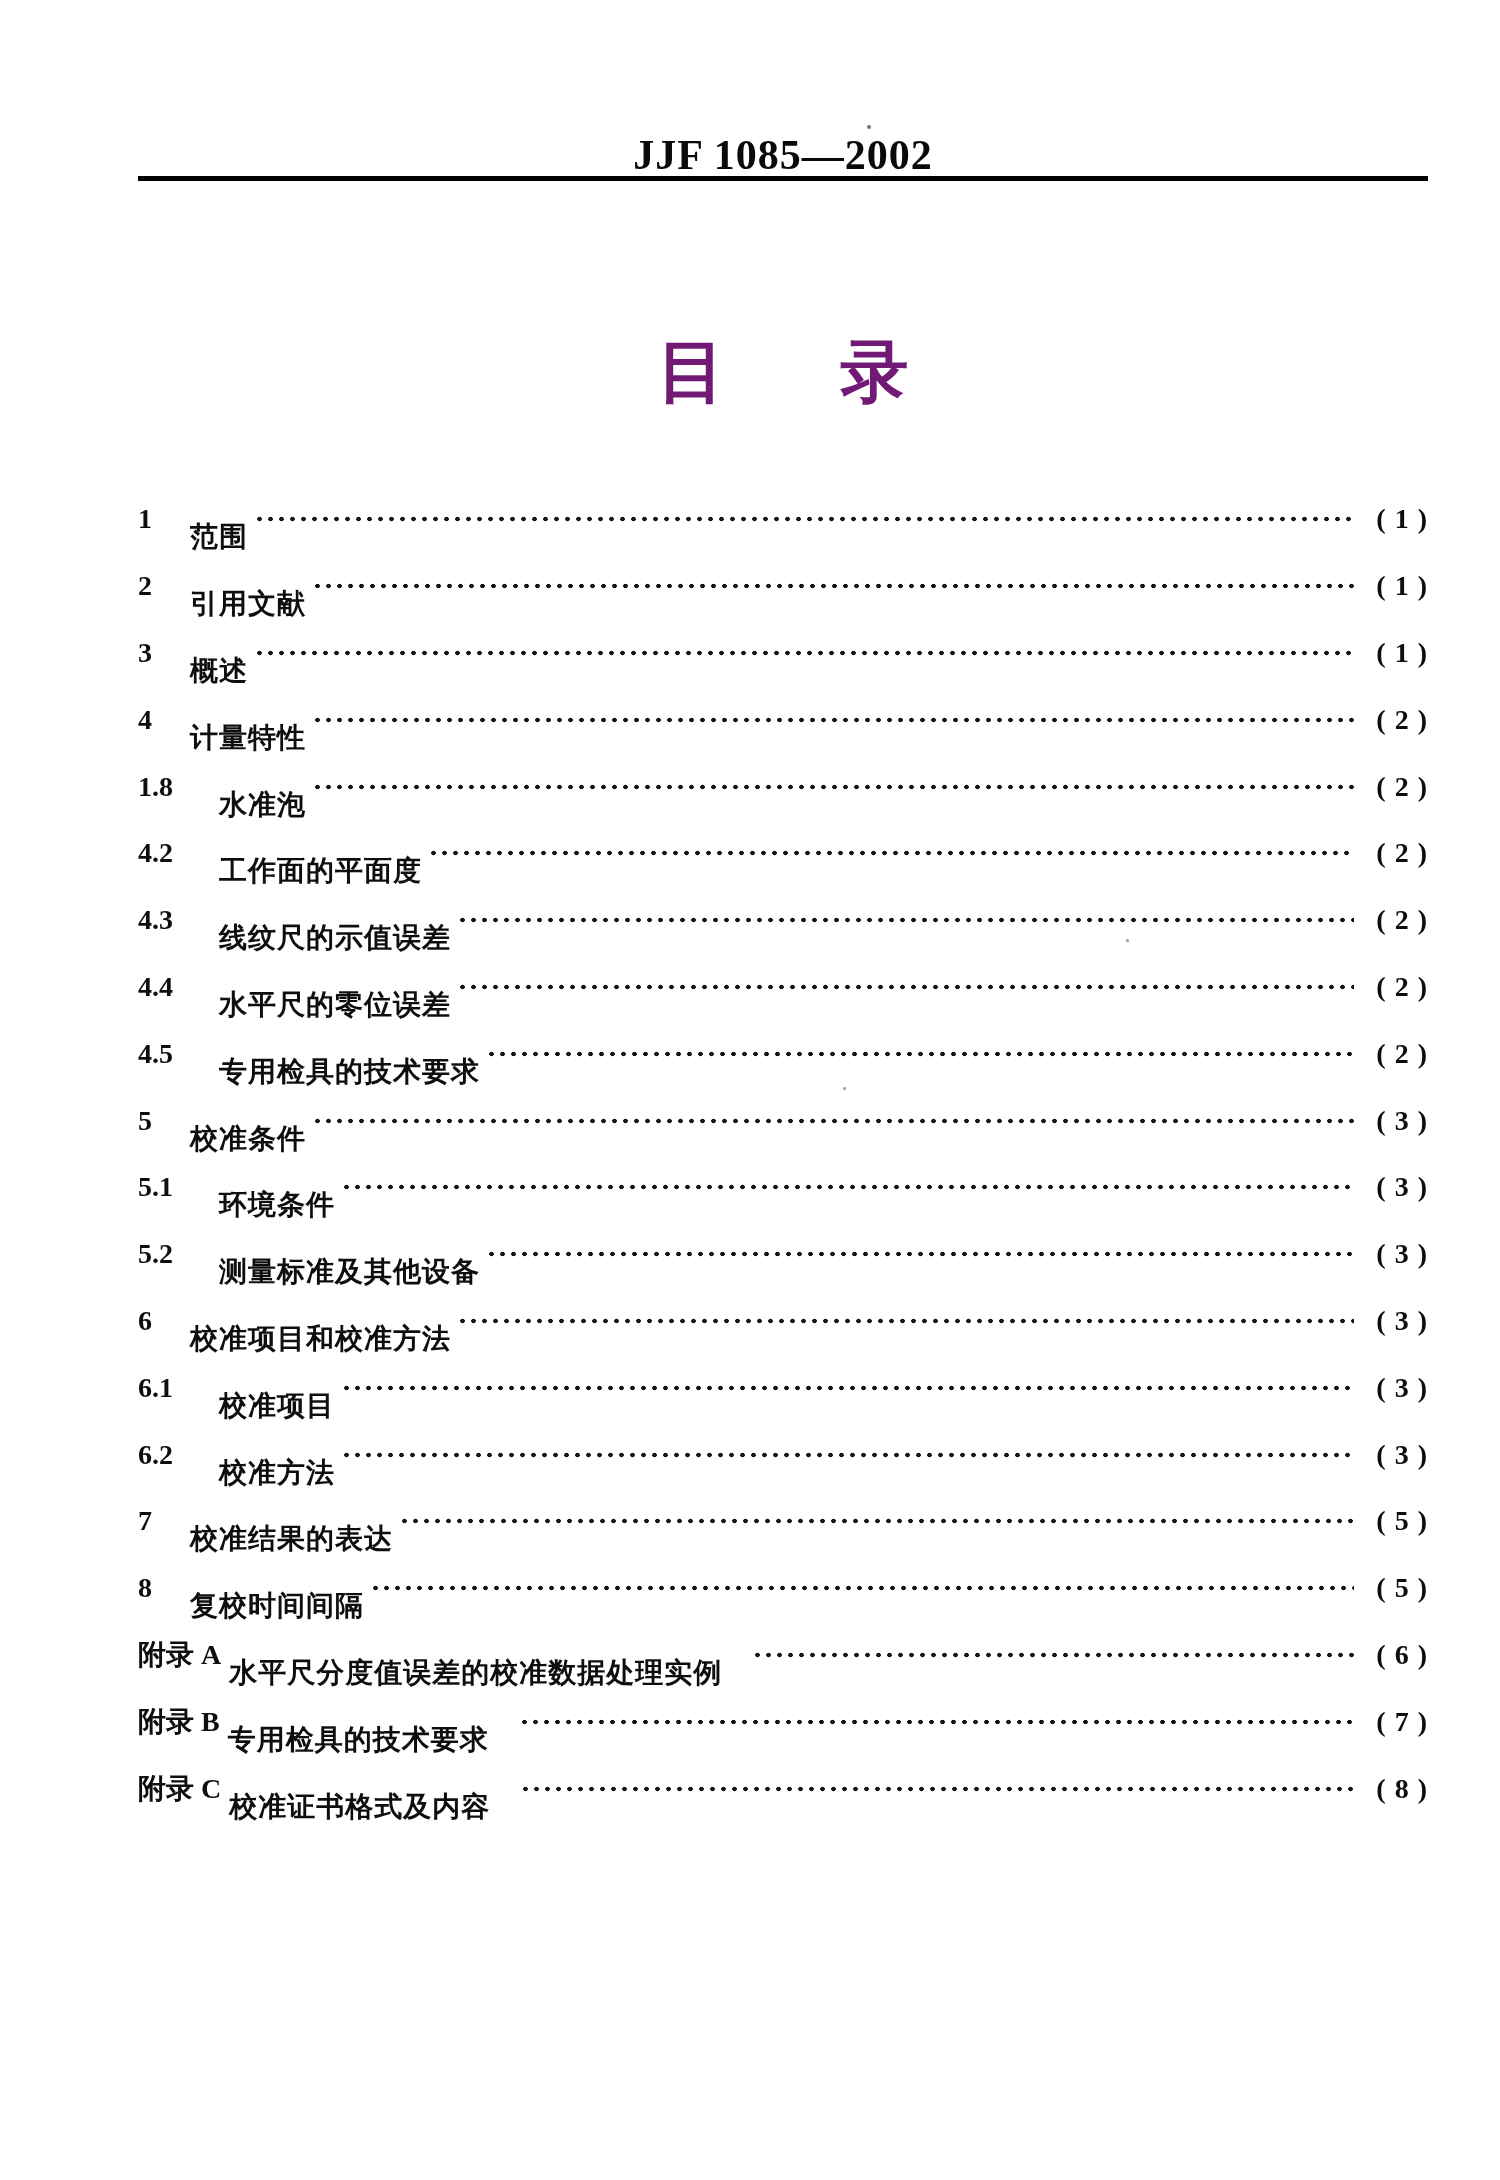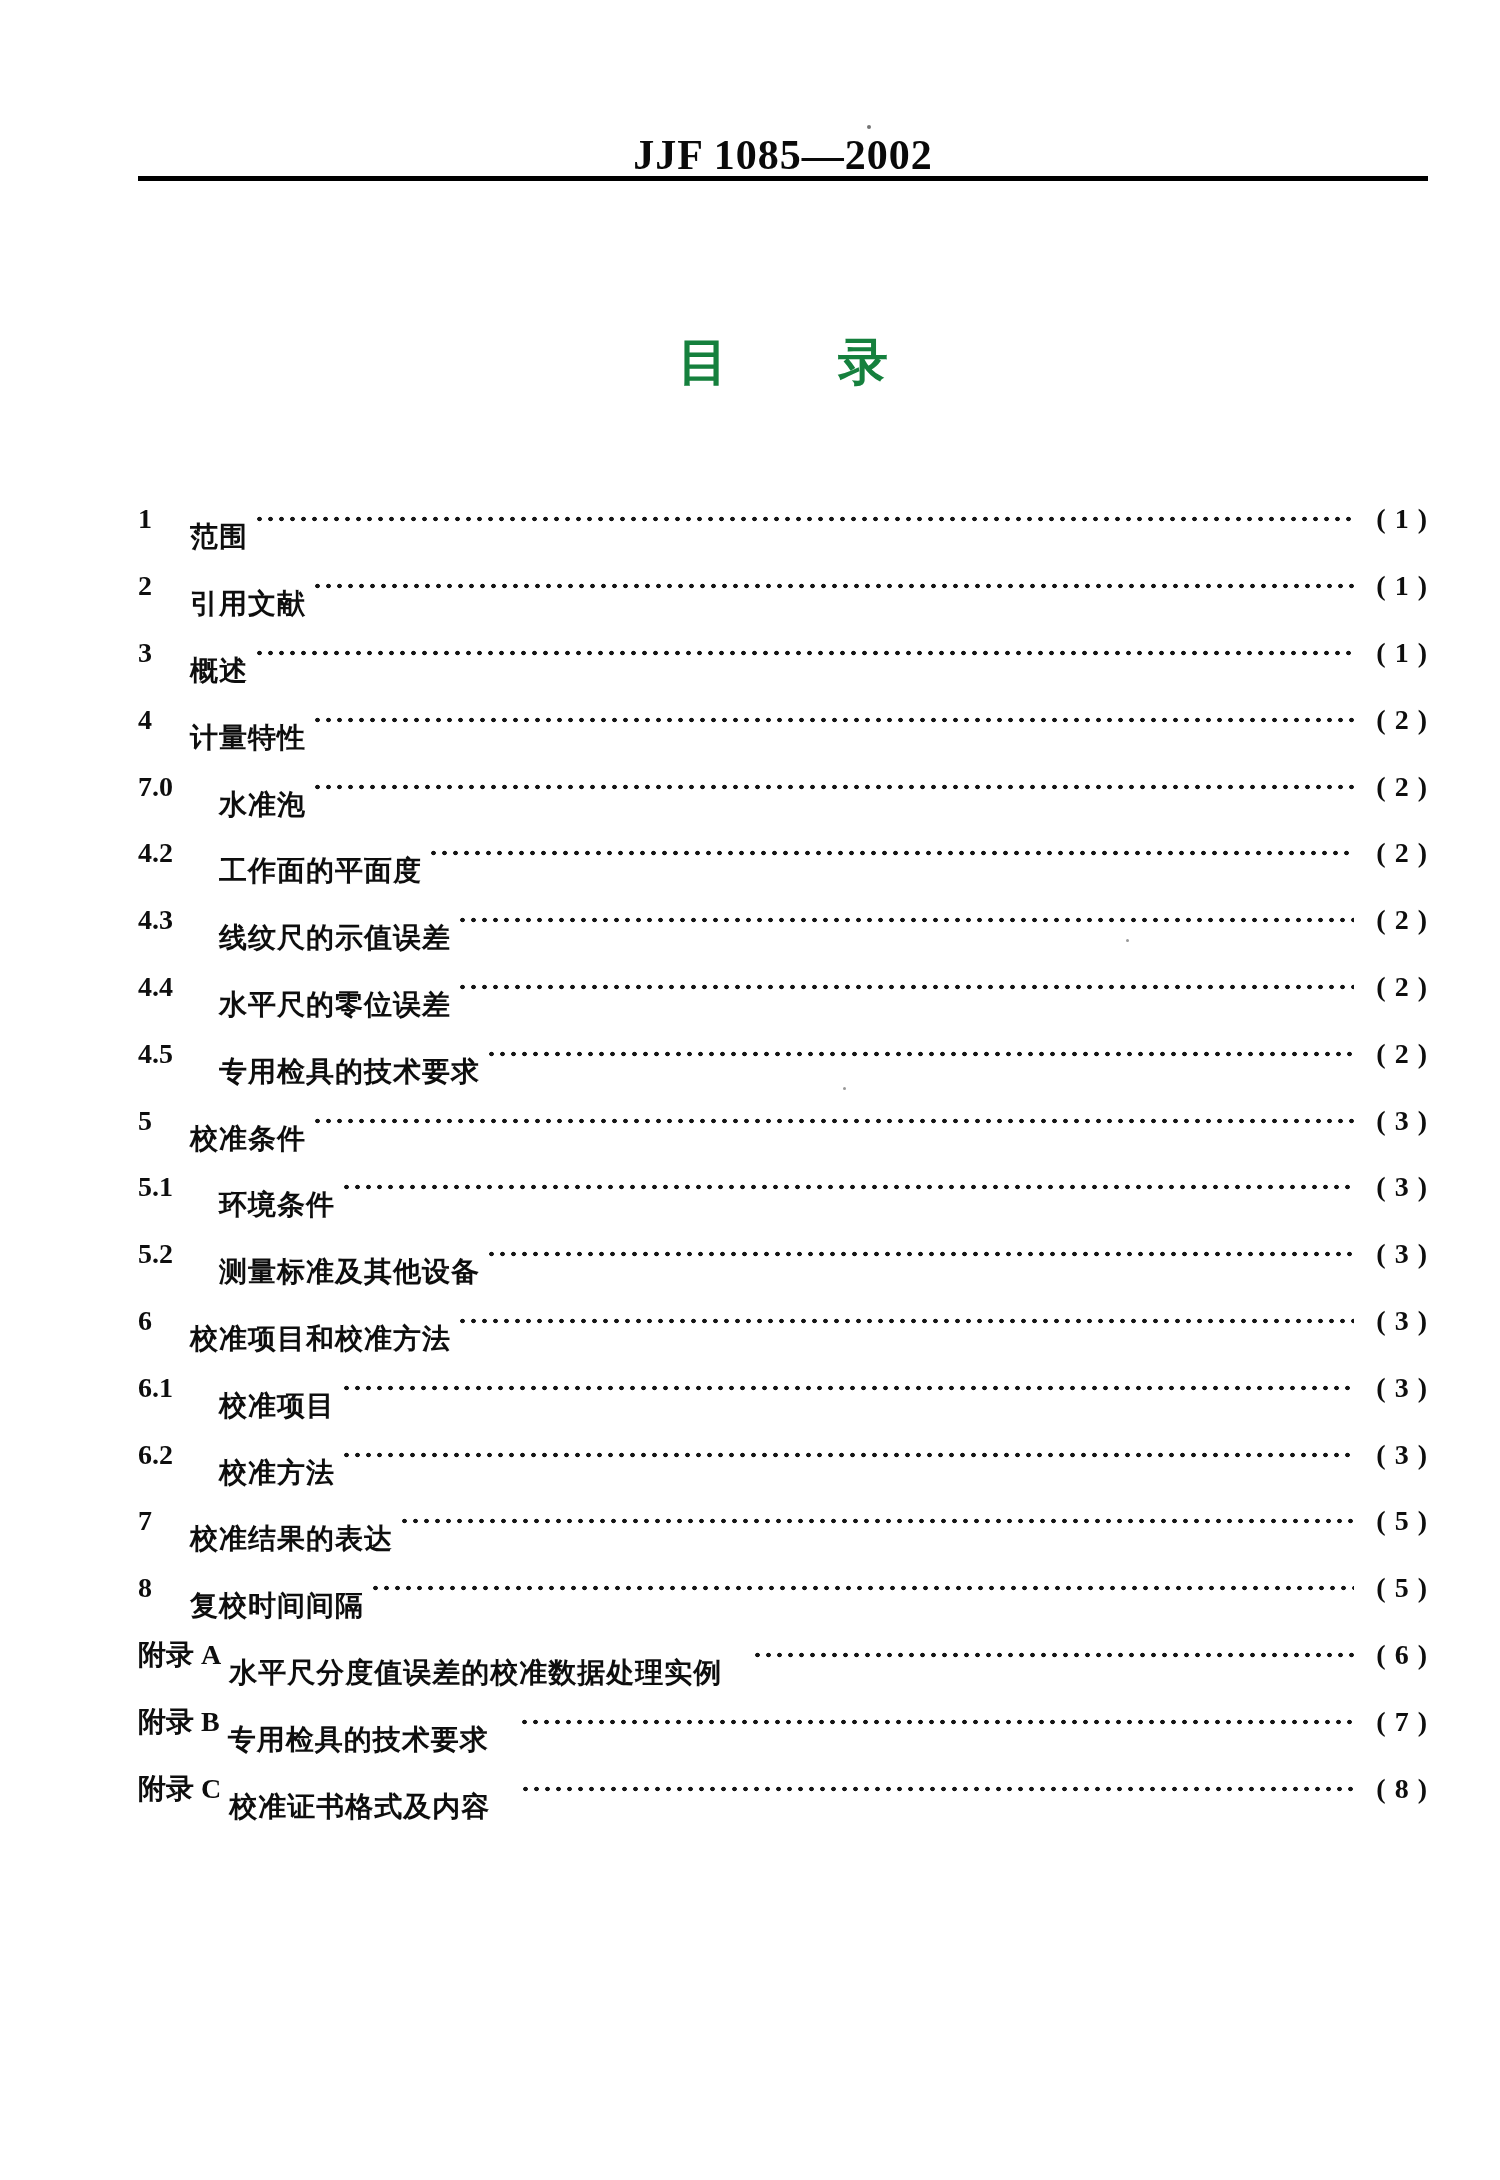--- a/index.html
+++ b/index.html
@@ -13,22 +13,22 @@
     position:absolute;left:138px;width:1290px;top:134px;
     text-align:center;font-weight:700;font-size:42px;line-height:1;
     letter-spacing:1px;color:#0a0a0a;
   }
   .header-rule{
     position:absolute;left:138px;width:1290px;top:176px;height:5px;
     background:#000;
   }
   .doc-title{
     position:absolute;left:138px;width:1290px;top:337px;margin:0;
-    text-align:center;font-size:50px;line-height:1;font-weight:700;
-    word-spacing:96px;color:#15803d;
+    text-align:center;font-size:68px;line-height:1;font-weight:700;
+    word-spacing:96px;color:#701a75;
     font-family:"Liberation Sans","DejaVu Sans",sans-serif;
   }
   .toc{
     position:absolute;left:138px;width:1290px;top:486px;
   }
   .toc-row{
     display:flex;align-items:center;height:66.8px;
     font-size:28px;line-height:1;font-weight:600;color:#0e0e0e;
   }
   .num{flex:0 0 auto;white-space:nowrap;}
@@ -81,21 +81,21 @@
     <span class="leader"></span>
     <span class="pageno">( 1 )</span>
   </div>
     <div class="toc-row chapter">
     <span class="num">4</span>
     <span class="title">计量特性</span>
     <span class="leader"></span>
     <span class="pageno">( 2 )</span>
   </div>
     <div class="toc-row section">
-    <span class="num">7.0</span>
+    <span class="num">1.8</span>
     <span class="title">水准泡</span>
     <span class="leader"></span>
     <span class="pageno">( 2 )</span>
   </div>
     <div class="toc-row section">
     <span class="num">4.2</span>
     <span class="title">工作面的平面度</span>
     <span class="leader"></span>
     <span class="pageno">( 2 )</span>
   </div>

